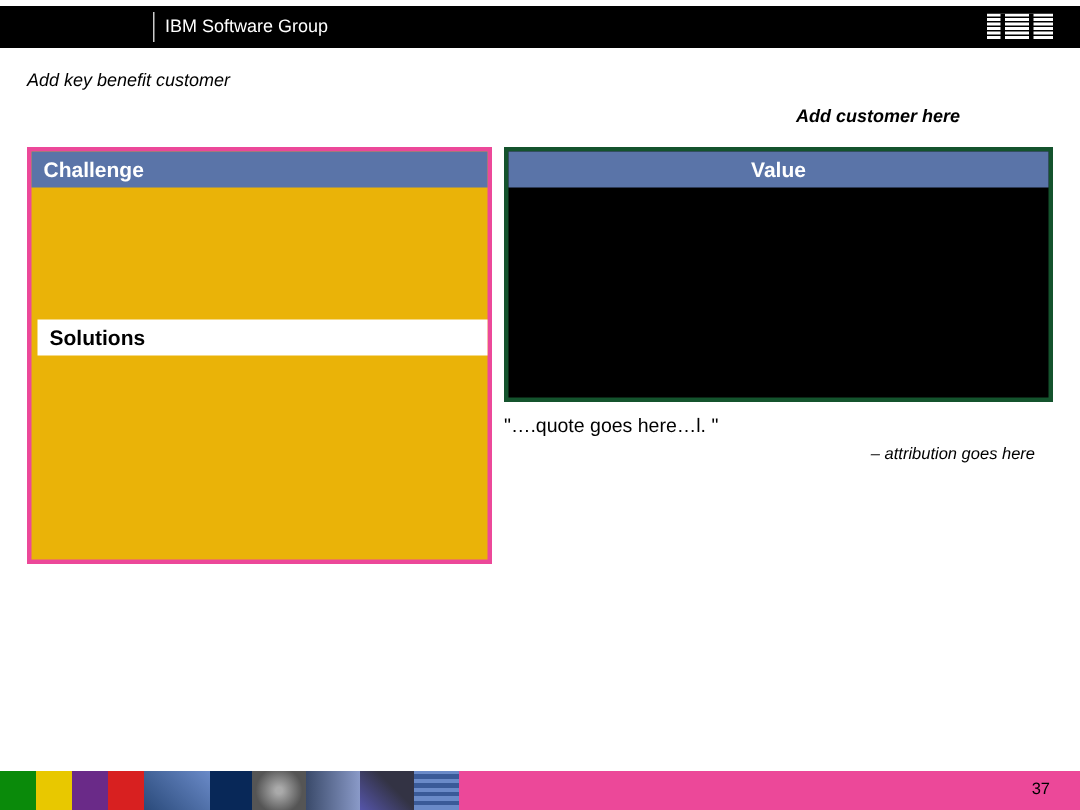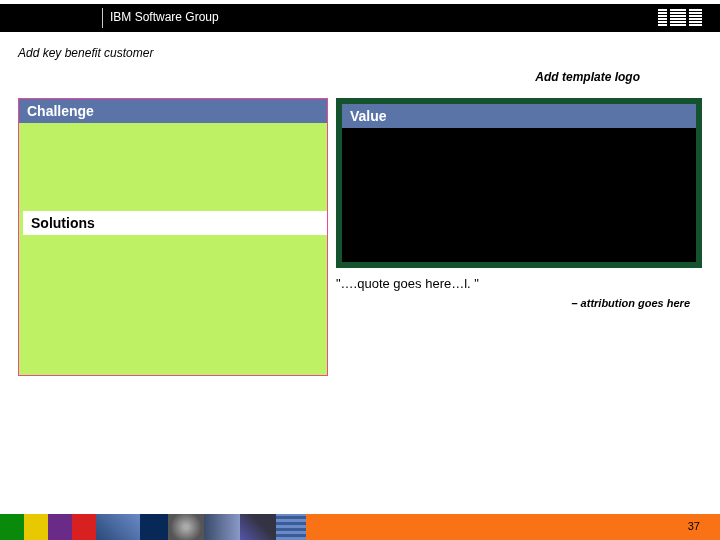--- a/index.html
+++ b/index.html
@@ -12,47 +12,47 @@
   .topbar .group-label { position: absolute; left: 110px; top: 6px; font-size: 12px; color: #fff; }
   .topbar .ibm-logo { position: absolute; right: 18px; top: 5px; }
 
   
   .title-block { position: absolute; top: 40px; left: 18px; right: 18px; }
   .title { font-size: 26px; font-weight: 400; color: #000; letter-spacing: 0; }
   .subtitle { font-size: 12px; font-weight: normal; font-style: italic; color: #000; margin-top: 6px; }
   .logo-placeholder { position: absolute; top: 70px; right: 80px; font-size: 12px; font-weight: bold; font-style: italic; color: #000; }
 
   
-  .panel-left { position: absolute; left: 18px; top: 98px; width: 310px; height: 278px; border: 1px solid #ec4899; background: #bef264; }
-  .panel-right-top { position: absolute; left: 336px; top: 98px; width: 366px; height: 170px; border: 6px solid #14532d; background: #000; }
+  .panel-left { position: absolute; left: 18px; top: 98px; width: 310px; height: 278px; border: 3px solid #ec4899; background: #eab308; }
+  .panel-right-top { position: absolute; left: 336px; top: 98px; width: 366px; height: 170px; border: 3px solid #14532d; background: #000; text-align: center; }
   .panel-right-bottom { position: absolute; left: 336px; top: 276px; width: 366px; height: 100px; background: #fff; }
 
   .panel-header { background: #5a74a8; color: #fff; font-size: 14px; font-weight: bold; padding: 4px 8px; }
 
   
   .solutions-header { position: absolute; left: 4px; top: 112px; right: 0; background: #fff; color: #000; font-size: 14px; font-weight: bold; padding: 4px 8px; }
 
   
   .quote-text { font-size: 13px; color: #000; margin-bottom: 6px; }
-  .attribution { font-size: 11px; font-style: italic; color: #000; text-align: right; padding-right: 12px; font-weight: bold; }
+  .attribution { font-size: 11px; font-style: italic; color: #000; text-align: right; padding-right: 12px; }
 
   
   .bottombar { position: absolute; bottom: 0; left: 0; width: 720px; height: 26px; display: flex; }
   .cb { height: 26px; }
   .cb.c1 { width: 24px; background: #0a8a0a; }
   .cb.c2 { width: 24px; background: #e8c800; }
   .cb.c3 { width: 24px; background: #6a2a88; }
   .cb.c4 { width: 24px; background: #d82020; }
   .cb.c5 { width: 44px; background: linear-gradient(45deg,#2a4a7a,#6a8ac8); }
   .cb.c6 { width: 28px; background: #082858; }
   .cb.c7 { width: 36px; background: radial-gradient(circle,#aaa 10%,#555 70%); }
   .cb.c8 { width: 36px; background: linear-gradient(90deg,#3a4a6a,#8a9ac8); }
   .cb.c9 { width: 36px; background: linear-gradient(45deg,#55a,#334 60%); }
   .cb.c10 { width: 30px; background: repeating-linear-gradient(0deg,#6a8ac8,#6a8ac8 3px,#3a5a98 3px,#3a5a98 6px); }
-  .cb.pagewrap { flex: 1; background: #f97316; position: relative; }
+  .cb.pagewrap { flex: 1; background: #ec4899; position: relative; }
   .pagenum { position: absolute; right: 20px; top: 6px; font-size: 11px; color: #000; }
 </style>
 </head>
 <body>
 
 <div class="slide">
 
   <div class="topbar">
     <div class="divider"></div>
     <div class="group-label">IBM Software Group</div>
@@ -70,21 +70,21 @@
           <rect x="9" y="0" width="3" height="18"></rect>
           <rect x="28" y="0" width="3" height="18"></rect>
         </g>
       </svg>
     </div>
   </div>
 
   <div class="title-block">
     <div class="subtitle">Add key benefit customer</div>
   </div>
-  <div class="logo-placeholder">Add template logo</div>
+  <div class="logo-placeholder">Add customer here</div>
 
   <div class="panel-left">
     <div class="panel-header">Challenge</div>
     <div class="solutions-header">Solutions</div>
   </div>
 
   <div class="panel-right-top">
     <div class="panel-header">Value</div>
   </div>
 

